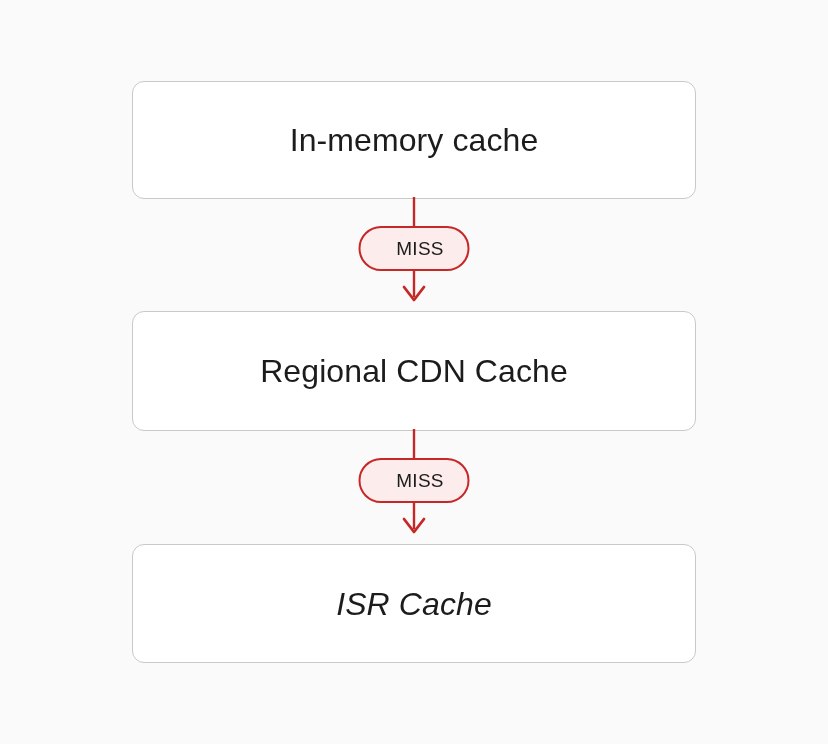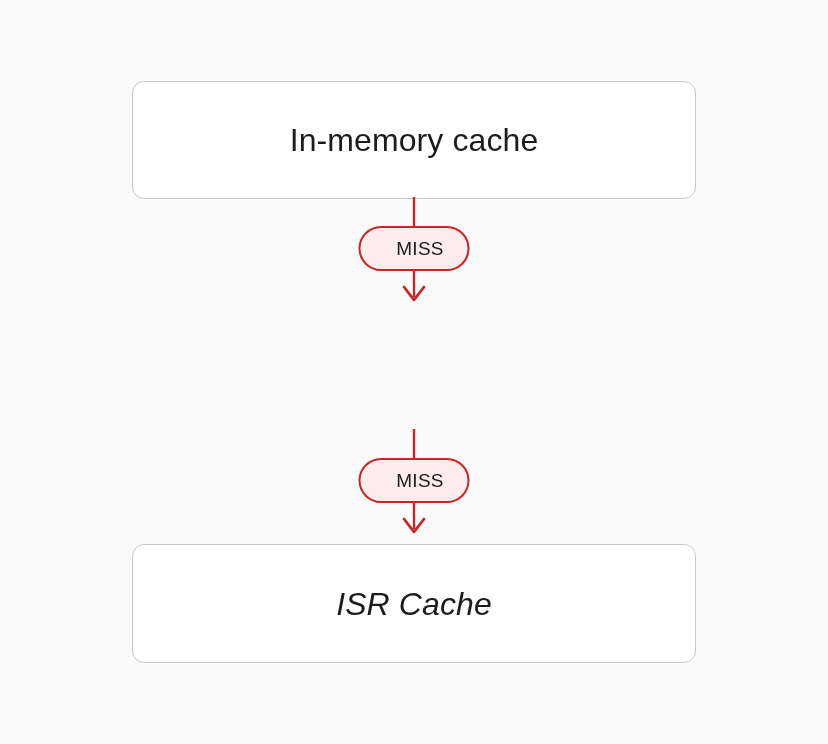--- a/index.html
+++ b/index.html
@@ -101,20 +101,23 @@
     <svg viewBox="0 0 828 108" xmlns="http://www.w3.org/2000/svg">
       <line x1="414" y1="0" x2="414" y2="100" stroke="#c62828" stroke-width="2.4"></line>
       <polyline points="404,90 414,103 424,90" fill="none" stroke="#c62828" stroke-width="2.8" stroke-linecap="round" stroke-linejoin="round"></polyline>
     </svg>
   </div>
 
   <div class="edge-badge" id="badge-1">
     <span class="edge-badge-label">MISS</span>
   </div>
 
+  <div class="node" id="node-2">
+    <span class="node-label">Regional CDN Cache</span>
+  </div>
 
   <div class="connector" id="connector-2">
     <svg viewBox="0 0 828 108" xmlns="http://www.w3.org/2000/svg">
       <line x1="414" y1="0" x2="414" y2="100" stroke="#c62828" stroke-width="2.4"></line>
       <polyline points="404,90 414,103 424,90" fill="none" stroke="#c62828" stroke-width="2.8" stroke-linecap="round" stroke-linejoin="round"></polyline>
     </svg>
   </div>
 
   <div class="edge-badge" id="badge-2">
     <span class="edge-badge-label">MISS</span>

